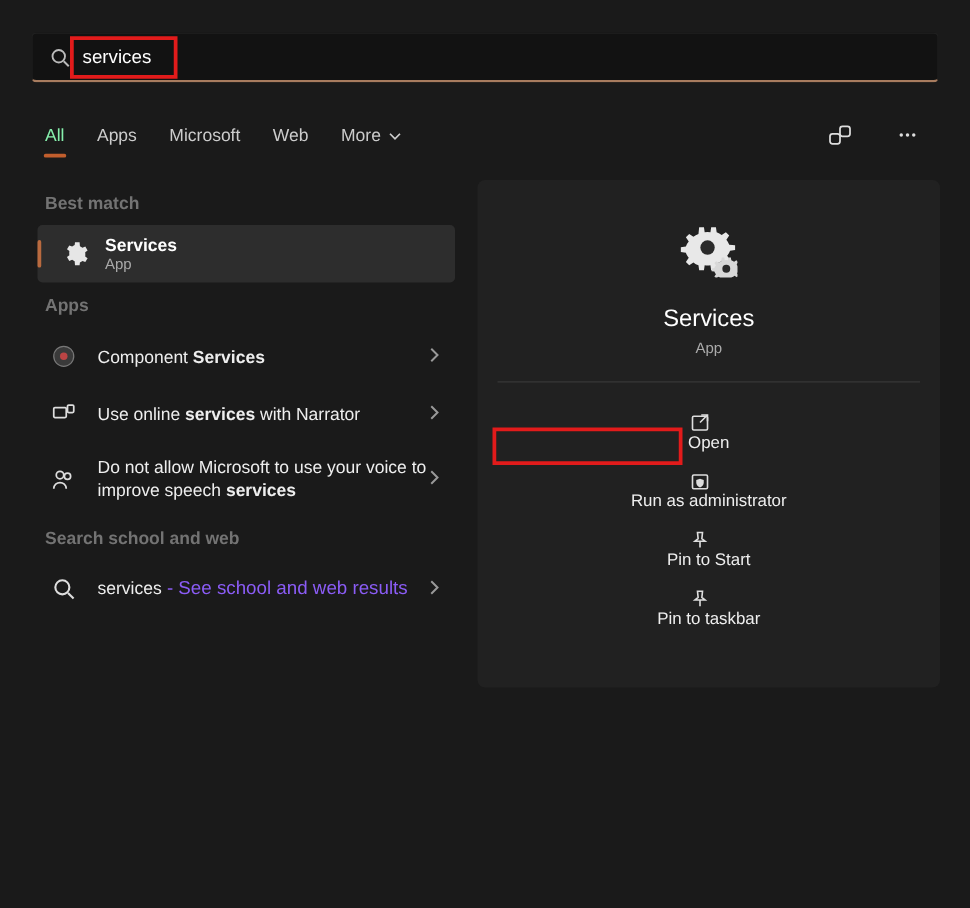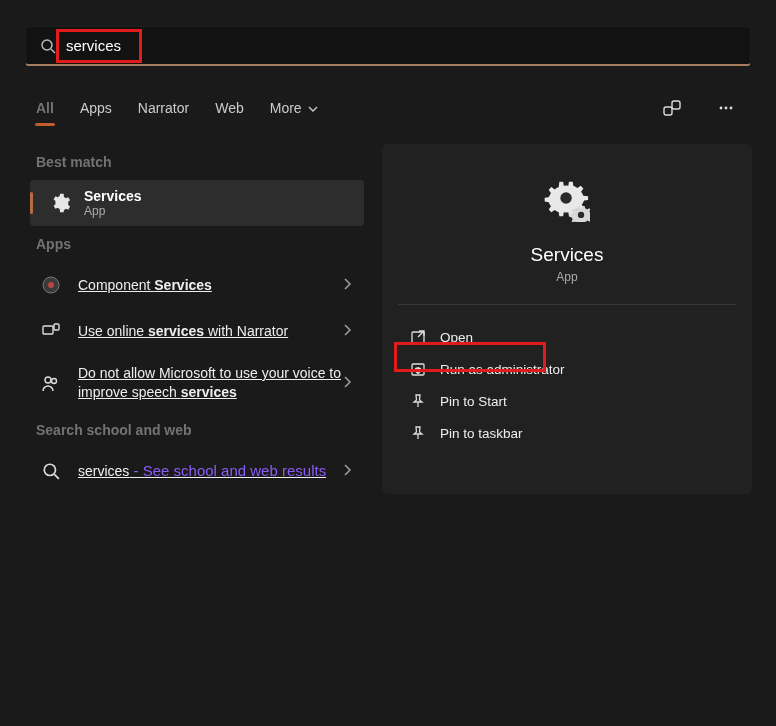--- a/index.html
+++ b/index.html
@@ -50,23 +50,22 @@
     align-items: center;
     padding: 0 36px;
     margin-top: 28px;
     height: 28px;
     gap: 26px;
     font-size: 14px;
     color: #ccc;
   }
   .tab { cursor: pointer; }
   .tab.active {
-    color: #737373;
-    position: relative;
-    font-weight: bold;
+    color: #86efac;
+    position: relative;
   }
   .tab.active::after {
     content: "";
     position: absolute;
     left: -1px; right: -1px; bottom: -10px;
     height: 3px;
     background: #c15e2d;
     border-radius: 2px;
   }
   .tabs-spacer { flex: 1; }
@@ -123,21 +122,21 @@
     font-size: 14px;
     color: #eee;
     cursor: pointer;
   }
   .list-row .row-icon {
     width: 26px; height: 26px;
     display: flex; align-items: center; justify-content: center;
     margin-right: 14px;
     flex: none;
   }
-  .list-row .label { flex: 1; line-height: 1.35; text-decoration: underline; }
+  .list-row .label { flex: 1; line-height: 1.35; }
   .list-row .chev { color: #999; flex: none; }
 
   
   .right {
     flex: 1;
     margin: 0 24px 0 10px;
     background: rgba(255,255,255,0.03);
     border-radius: 6px;
     padding: 24px 16px 40px 16px;
     position: relative;
@@ -154,20 +153,21 @@
   .hero .sub { font-size: 12px; color: #aaa; margin-top: 4px; }
 
   .action {
     display: flex;
     align-items: center;
     padding: 8px 10px;
     font-size: 13.5px;
     color: #eee;
     cursor: pointer;
     border-radius: 3px;
+    flex-direction: column;
   }
   .action svg { margin-right: 14px; flex: none; }
   .actions { margin-top: 16px; padding: 0 2px; }
   .redbox2 {
     position: absolute;
     border: 3px solid #e21b1b;
     pointer-events: none;
   }
 
   b.kw { font-weight: 700; }
@@ -180,21 +180,21 @@
     <circle cx="7" cy="7" r="5" stroke="#bbb" stroke-width="1.5"></circle>
     <line x1="11" y1="11" x2="15" y2="15" stroke="#bbb" stroke-width="1.5"></line>
   </svg>
   <input class="search-input" value="services" style="">
   <div class="redbox1"></div>
 </div>
 
 <div class="tabs-row">
   <div class="tab active">All</div>
   <div class="tab">Apps</div>
-  <div class="tab">Narrator</div>
+  <div class="tab">Microsoft</div>
   <div class="tab">Web</div>
   <div class="tab">
     <span>More</span>
     <svg style="margin-left:2px;vertical-align:middle" width="10" height="10" viewBox="0 0 10 10">
         <path d="M1 3 L5 7 L9 3" stroke="#ccc" stroke-width="1.4" fill="none"></path>
       </svg>
   </div>
   <div class="tabs-spacer"></div>
   <div class="icon-btn">
     <svg width="18" height="18" viewBox="0 0 18 18" fill="none">

